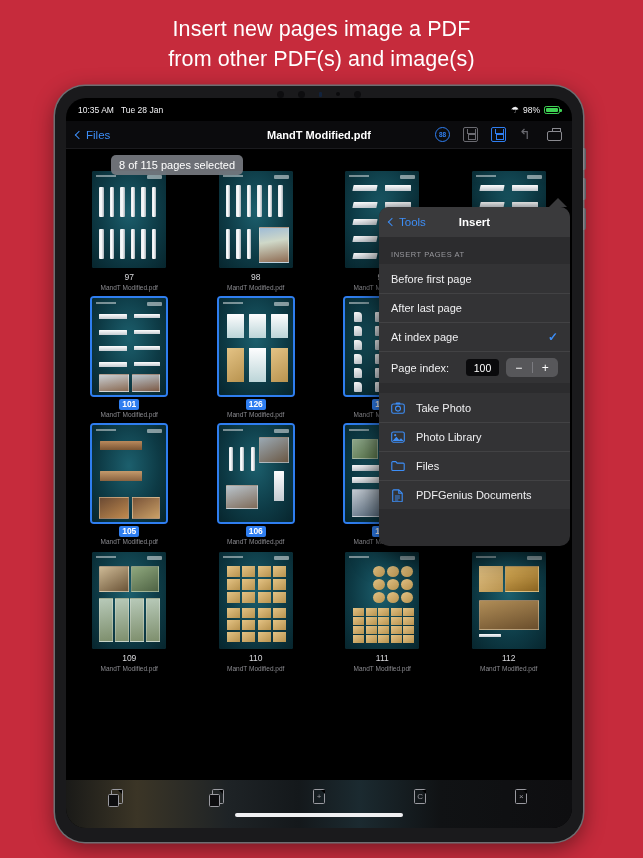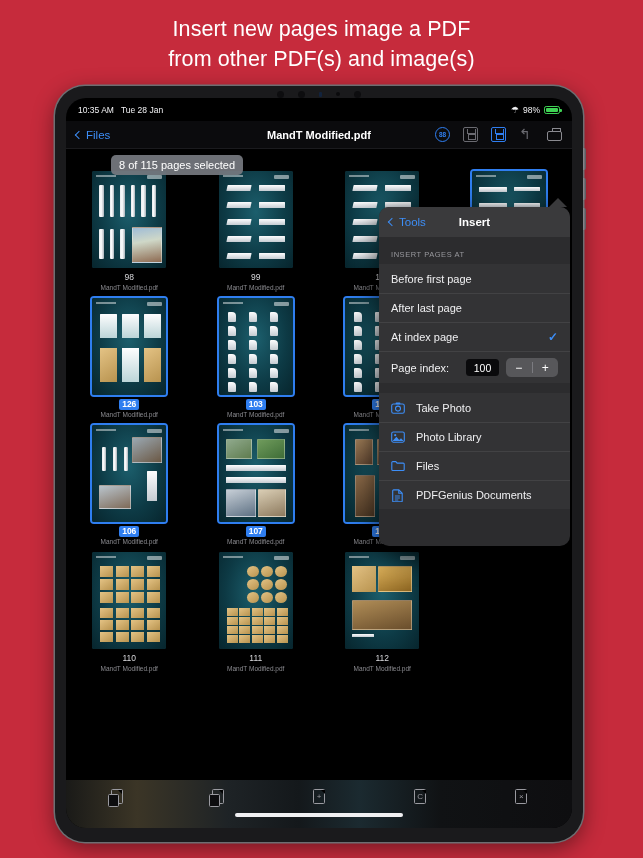--- a/index.html
+++ b/index.html
@@ -274,20 +274,43 @@
         <span class="nic ic-floppy"></span>
         <span class="nic ic-floppy blue"></span>
         <span class="nic ic-undo">↰</span>
         <span class="nic ic-tools"></span>
       </div>
     </div>
 
     <div class="canvas">
       <div class="badge-sel">8 of 115 pages selected</div>
       <div class="grid" id="pageGrid">
+          <div class="cell">
+            <div class="thumb">
+              <div class="sheet"></div>
+              <div class="sh-hd">
+                <b></b>
+                <i></i>
+              </div>
+              <div class="col" style="left:7px;top:16px;width:4.5px;height:30px;"></div>
+              <div class="col" style="left:17.5px;top:16px;width:4.5px;height:30px;"></div>
+              <div class="col" style="left:28px;top:16px;width:4.5px;height:30px;"></div>
+              <div class="col" style="left:38.5px;top:16px;width:4.5px;height:30px;"></div>
+              <div class="col" style="left:49px;top:16px;width:4.5px;height:30px;"></div>
+              <div class="col" style="left:59.5px;top:16px;width:4.5px;height:30px;"></div>
+              <div class="col" style="left:7px;top:58px;width:4.5px;height:30px;"></div>
+              <div class="col" style="left:17.5px;top:58px;width:4.5px;height:30px;"></div>
+              <div class="col" style="left:28px;top:58px;width:4.5px;height:30px;"></div>
+              <div class="col" style="left:38.5px;top:58px;width:4.5px;height:30px;"></div>
+              <div class="col" style="left:49px;top:58px;width:4.5px;height:30px;"></div>
+              <div class="col" style="left:59.5px;top:58px;width:4.5px;height:30px;"></div>
+            </div>
+            <div class="pg-no">97</div>
+            <div class="pg-file">MandT Modified.pdf</div>
+          </div>
           <div class="cell">
             <div class="thumb">
               <div class="sheet"></div>
               <div class="sh-hd">
                 <b></b>
                 <i></i>
               </div>
               <div class="col" style="left:7px;top:14px;width:4.5px;height:32px;"></div>
               <div class="col" style="left:17.5px;top:14px;width:4.5px;height:32px;"></div>
               <div class="col" style="left:28px;top:14px;width:4.5px;height:32px;"></div>

